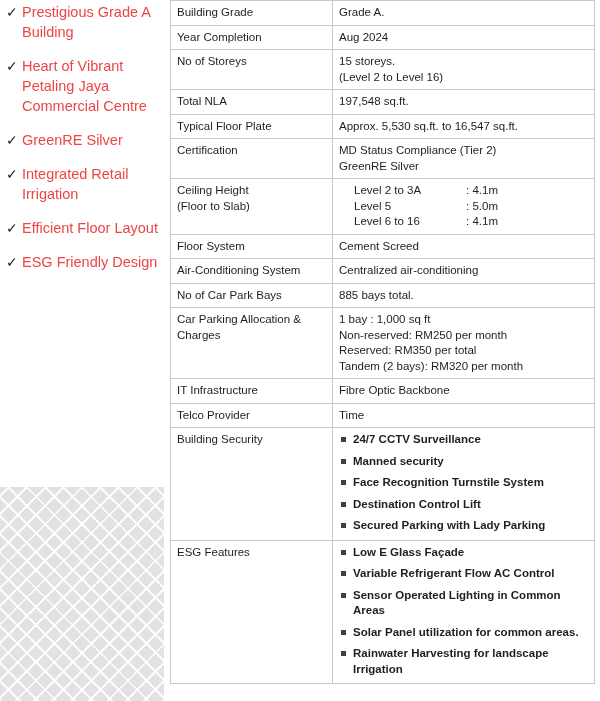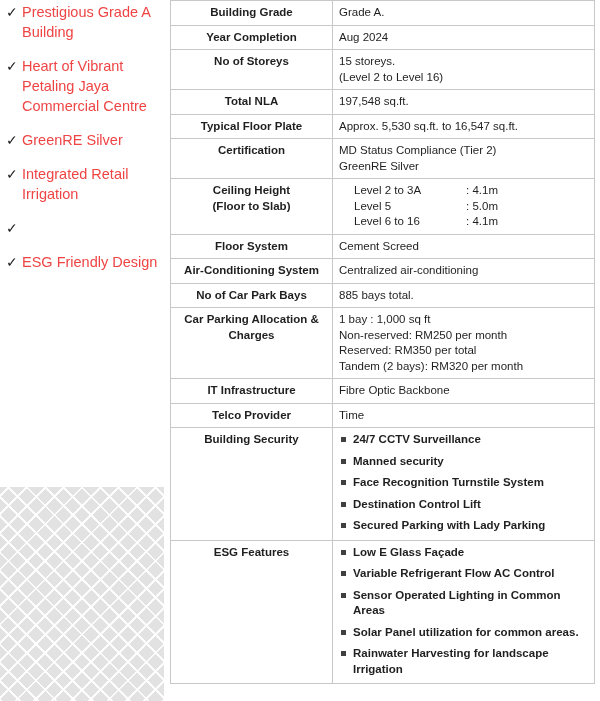--- a/index.html
+++ b/index.html
@@ -84,22 +84,21 @@
   #spec-table td {
     border: 1px solid #c8c8c8;
     padding: 4px 6px 4px 6px;
     vertical-align: top;
     font-size: 11.5px;
     line-height: 15.5px;
     color: #1f1f1f;
   }
   td.k {
     width: 162px;
-    font-weight: bold;
-    text-align: center;
+    font-weight: normal;
   }
   td.v {
     width: 262px;
   }
   .v-line { display: block; }
   .ch-row { display: flex; padding-left: 15px; }
   .ch-a { flex: 0 0 112px; }
   .ch-b { flex: 0 0 auto; }
 
   ul.bullets {
@@ -142,20 +141,21 @@
       <li class="feature-item">
         <span class="feature-check">✓</span>
         <span class="feature-label">GreenRE Silver</span>
       </li>
       <li class="feature-item">
         <span class="feature-check">✓</span>
         <span class="feature-label">Integrated Retail Irrigation</span>
       </li>
       <li class="feature-item">
         <span class="feature-check">✓</span>
+        <span class="feature-label">Efficient Floor Layout</span>
       </li>
       <li class="feature-item">
         <span class="feature-check">✓</span>
         <span class="feature-label">ESG Friendly Design</span>
       </li>
     </ul>
     <div id="decor-block"></div>
   </div>
 
   <table id="spec-table">

